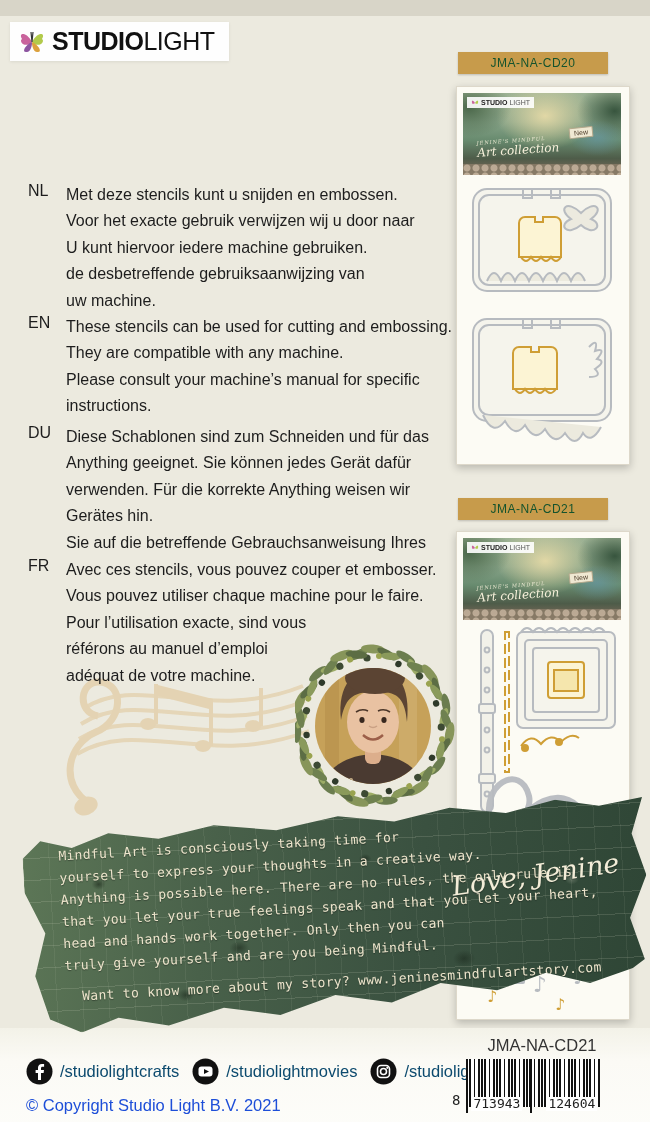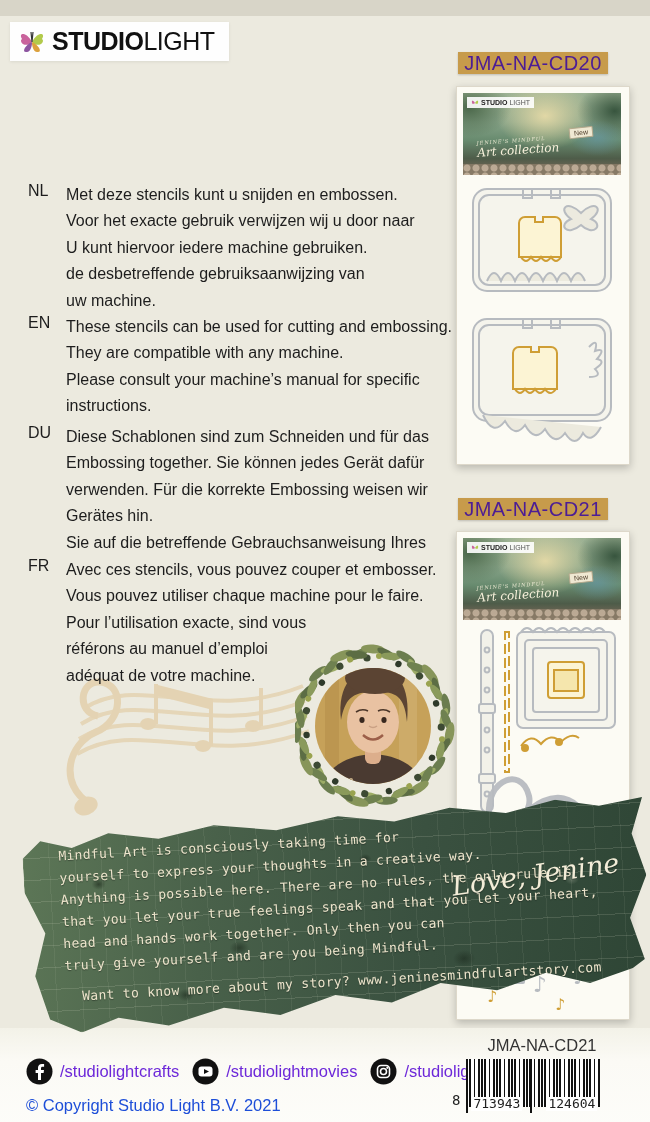--- a/index.html
+++ b/index.html
@@ -15,22 +15,22 @@
       #ecead e0;
     background-color:#ecead f;
     background-color:#eceadf;}
   
   .logo-box{position:absolute;left:10px;top:6px;z-index:3;display:flex;align-items:center;gap:6px;
     background:rgba(255,255,255,.95);padding:5px 14px 5px 8px;box-shadow:0 1px 3px rgba(0,0,0,.08);}
   .logo-text{font-size:25px;letter-spacing:-.5px;color:#111;white-space:nowrap;}
   .logo-text .b{font-weight:800;}
   .logo-text .l{font-weight:300;}
   
-  .gold-label{position:absolute;width:150px;height:22px;background:#c79b4b;color:#4c1d95;
-    font-size:20px;letter-spacing:.5px;text-align:center;line-height:22px;z-index:3;
+  .gold-label{position:absolute;width:150px;height:22px;background:#c79b4b;color:#14532d;
+    font-size:12px;letter-spacing:.5px;text-align:center;line-height:22px;z-index:3;
     box-shadow:0 1px 2px rgba(0,0,0,.2);}
   .gold-label.cd20{left:458px;top:36px;}
   .gold-label.cd21{left:458px;top:482px;}
   
   .card{position:absolute;left:456px;width:172px;background:#fcfbf4;border:1px solid #ddd8ca;
     box-shadow:0 3px 8px rgba(0,0,0,.22);z-index:2;overflow:hidden;}
   .card.cd20{top:70px;height:377px;}
   .card.cd21{top:515px;height:487px;}
   .card-header{position:absolute;left:6px;top:6px;width:158px;height:82px;overflow:hidden;
     background:
@@ -83,21 +83,21 @@
   .signature{position:absolute;right:26px;top:62px;transform:rotate(-5deg);
     font-family:"DejaVu Serif",serif;font-style:italic;font-size:27px;color:#f3edd8;
     text-shadow:0 1px 1px rgba(0,0,0,.3);}
   .website{position:absolute;left:52px;top:166px;font-family:"DejaVu Sans Mono",monospace;
     font-size:13px;letter-spacing:.3px;white-space:nowrap;text-shadow:0 1px 1px rgba(0,0,0,.35);}
   
   .footer-strip{position:absolute;left:0;top:1012px;width:650px;height:110px;z-index:2;
     background:linear-gradient(180deg,#f3f2e8 0%,#fbfaf5 30%,#fdfdfa 100%);}
   .social-row{position:absolute;left:26px;top:1042px;display:flex;align-items:center;gap:13px;z-index:3;}
   .social-item{display:flex;align-items:center;gap:7px;}
-  .social-item .handle{font-size:16.5px;color:#6d28d9;}
+  .social-item .handle{font-size:16.5px;color:#0c4a6e;}
   .copyright{position:absolute;left:26px;top:1080px;font-size:16.5px;color:#1d4ed8;z-index:3;}
   .barcode{position:absolute;left:452px;top:1020px;width:180px;z-index:3;color:#222;}
   .barcode-label{text-align:center;font-size:16.5px;margin-bottom:4px;color:#333;}
   .barcode-graphic{position:relative;display:flex;align-items:flex-end;gap:6px;}
   .lead{font-family:"DejaVu Sans Mono",monospace;font-size:14px;line-height:14px;}
   .bars{position:relative;width:134px;height:48px;
     background:repeating-linear-gradient(90deg,#121212 0 2px,#fff 2px 3px,#121212 3px 5px,#fff 5px 8px,#121212 8px 9px,#fff 9px 12px,#121212 12px 14px,#fff 14px 15px);}
   .bars::before,.bars::after{content:"";position:absolute;top:0;width:2px;height:54px;background:#121212;}
   .bars::before{left:0;}
   .bars::after{left:64px;}
@@ -268,22 +268,22 @@
       <div>These stencils can be used for cutting and embossing.</div>
       <div>They are compatible with any machine.</div>
       <div>Please consult your machine’s manual for specific</div>
       <div>instructions.</div>
     </div>
   </div>
   <div class="instr" style="top:408px">
     <span class="lang">DU</span>
     <div class="lines">
       <div>Diese Schablonen sind zum Schneiden und für das</div>
-      <div>Embossing together. Sie können jedes Gerät dafür</div>
-      <div>verwenden. Für die korrekte Embossing weisen wir</div>
+      <div>Anything geeignet. Sie können jedes Gerät dafür</div>
+      <div>verwenden. Für die korrekte Anything weisen wir</div>
       <div>Gerätes hin.</div>
       <div>Sie auf die betreffende Gebrauchsanweisung Ihres</div>
     </div>
   </div>
   <div class="instr" style="top:541px">
     <span class="lang">FR</span>
     <div class="lines">
       <div>Avec ces stencils, vous pouvez couper et embosser.</div>
       <div>Vous pouvez utiliser chaque machine pour le faire.</div>
       <div>Pour l’utilisation exacte, sind vous</div>

